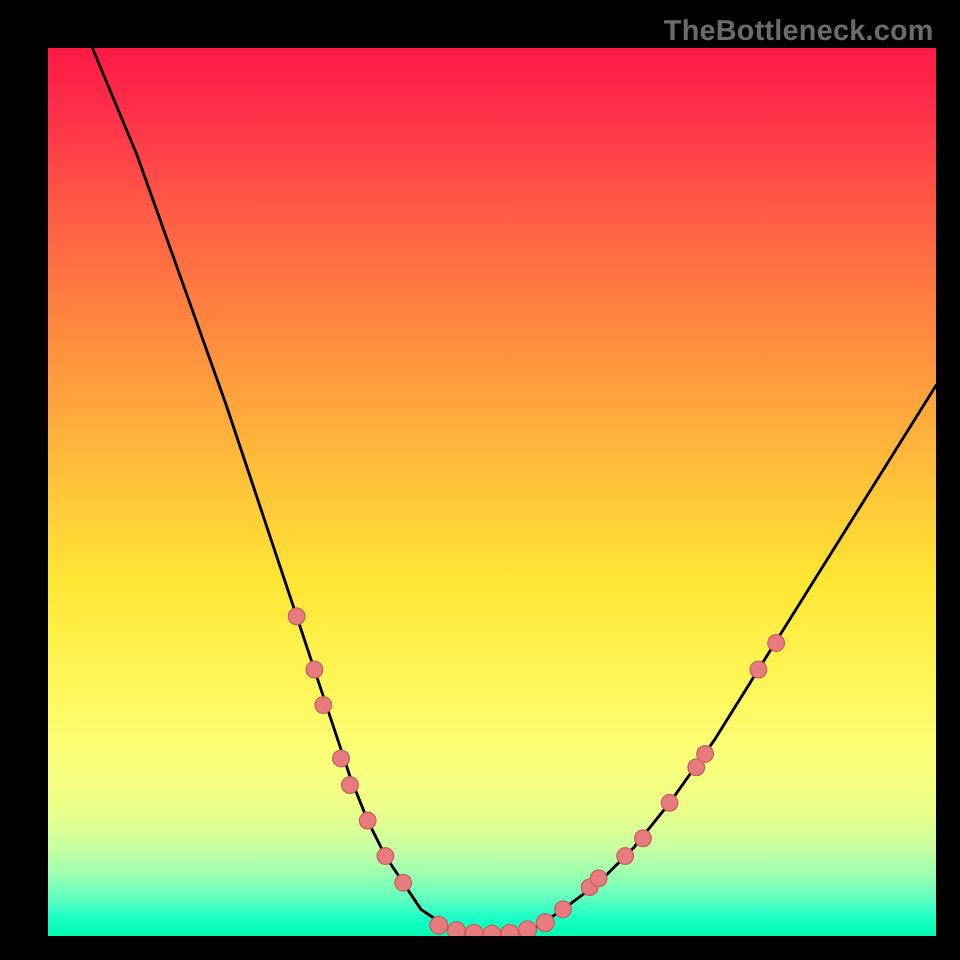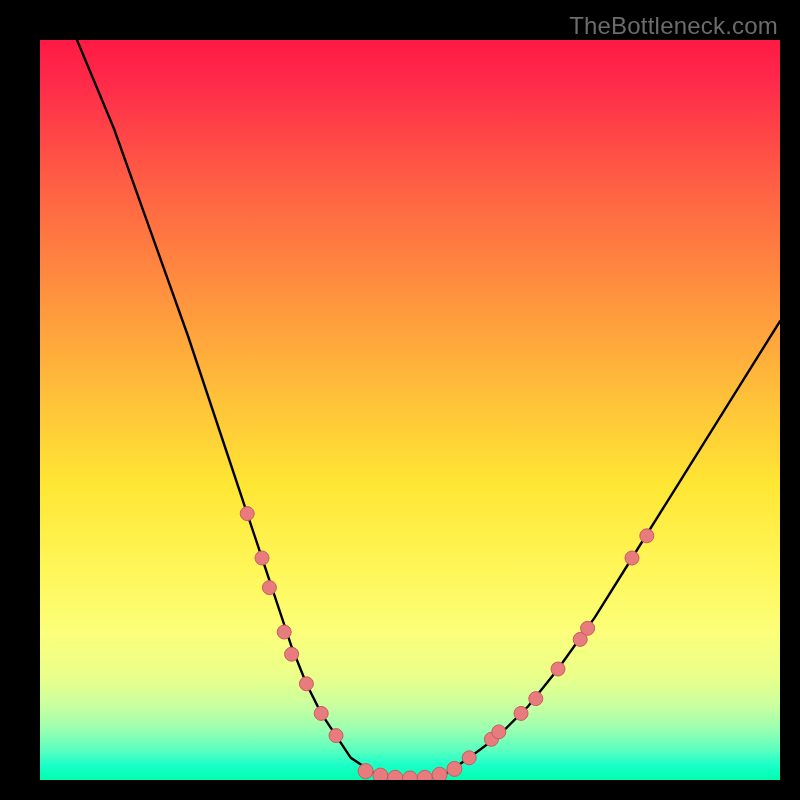--- a/index.html
+++ b/index.html
@@ -45,21 +45,21 @@
       #5affc0 96%,
       #1affc8 98%,
       #00ffb0 100%);
   }
   .watermark {
     position: absolute;
     top: 12px;
     right: 22px;
     color: #6b6b6b;
     font-size: 24px;
-    font-weight: 400;
+    font-weight: 700;
     letter-spacing: 0.2px;
     user-select: none;
   }
   svg.curve {
     position: absolute;
     inset: 0;
     width: 740px;
     height: 740px;
   }
 </style>

